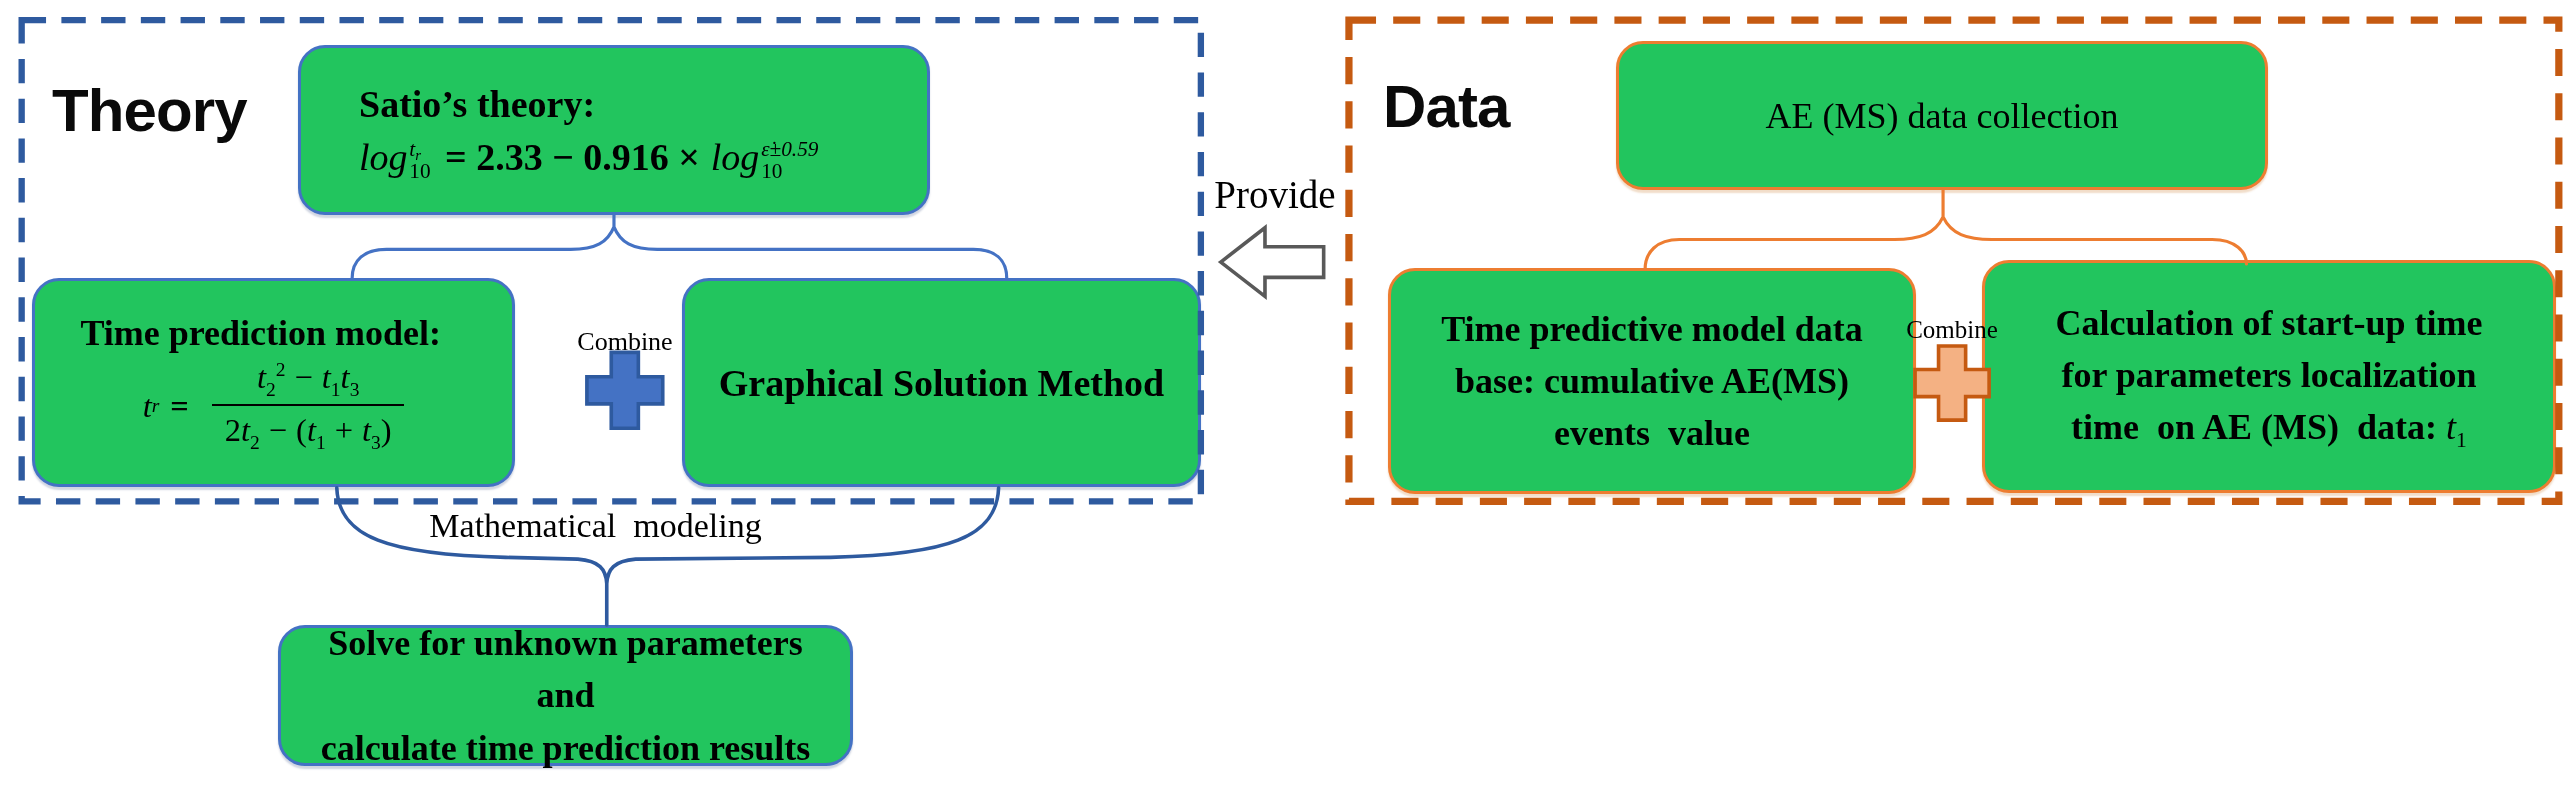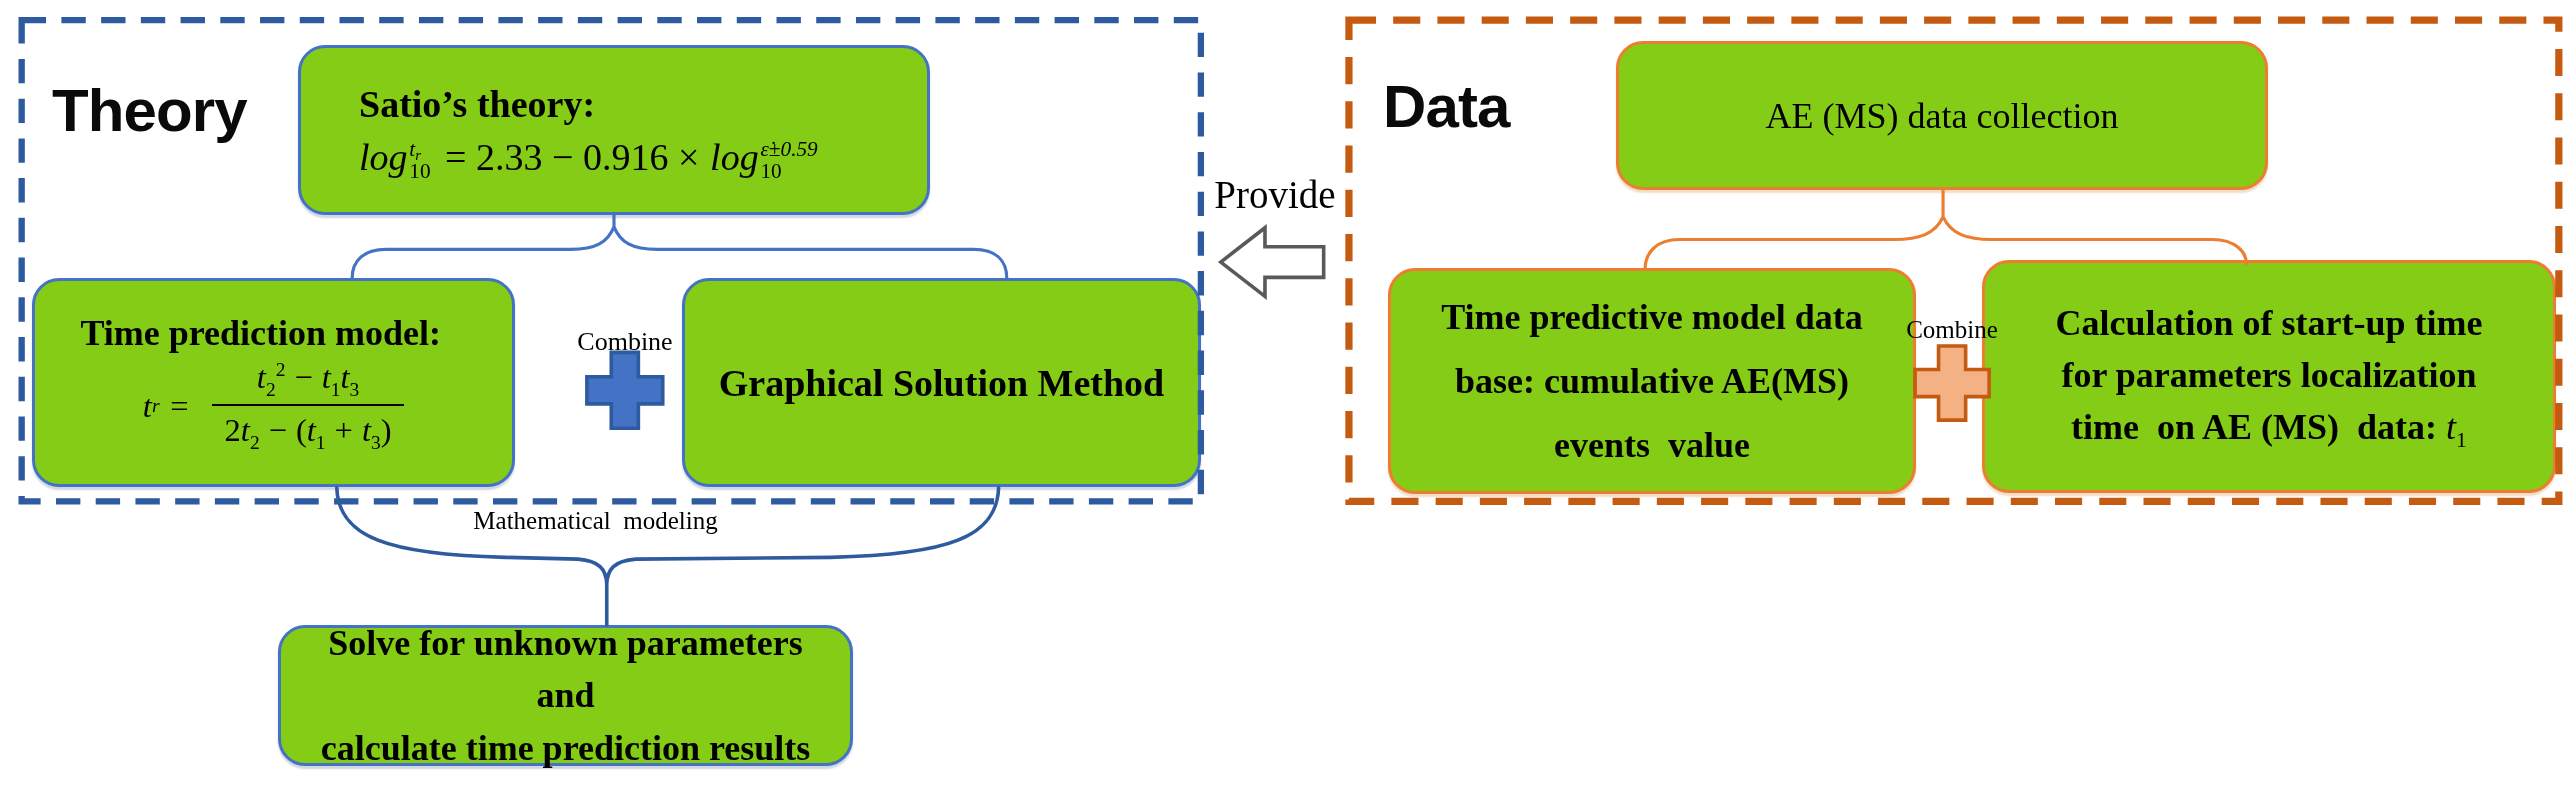--- a/index.html
+++ b/index.html
@@ -8,21 +8,21 @@
     font-family:"Liberation Serif","DejaVu Serif",serif; color:#000; overflow:hidden;
   }
   #connector-layer { position:absolute; left:0; top:0; z-index:3; pointer-events:none; }
 
   .section-label {
     position:absolute; z-index:4;
     font-family:"Liberation Sans","DejaVu Sans",sans-serif;
     font-weight:bold; font-size:60px; letter-spacing:-0.9px; color:#0a0a0a;
   }
   .rbox {
-    position:absolute; z-index:2; background:#84cc16; box-sizing:border-box;
+    position:absolute; z-index:2; background:#22c55e; box-sizing:border-box;
     border:3.6px solid #4472C4; border-radius:27px;
     display:flex; flex-direction:column; align-items:center; justify-content:center;
     text-align:center; font-weight:bold;
     box-shadow:0 2.7px 1.8px rgba(70,90,140,0.25);
   }
   .rbox.orange { border-color:#ED7D31; box-shadow:0 2.7px 1.8px rgba(200,120,40,0.25); }
   .bline { line-height:1.45; font-size:36px; font-weight:bold; }
   .prewrap { white-space:pre-wrap; }
 
   .floating-label { position:absolute; z-index:4; text-align:center; font-weight:normal; }
@@ -36,21 +36,21 @@
     transform:translateY(3.6px);
   }
   .ss-top { display:block; }
   .ss-bot { display:block; font-style:normal; }
   .ss-tiny { font-size:70%; position:relative; top:0.28em; font-style:italic; }
   sub, sup { font-size:60%; }
   .frac { display:inline-flex; flex-direction:column; text-align:center; margin-left:12.6px; }
   .frac .num { display:block; padding:0 12.6px 3.6px; }
   .frac .den { display:block; border-top:2.7px solid #000; padding:5.4px 12.6px 0; }
   .op { margin:0 9px; }
-  .eqsp { margin:0 10.8px; }
+  .eqsp { margin:0 10.8px;font-weight:bold; }
 </style>
 </head>
 <body>
 
 <div id="stage">
 
   <svg id="connector-layer" width="2576" height="786" viewBox="0 0 2853 870">
     <rect x="24" y="22" width="1306" height="533" fill="none" stroke="#2E5A9F" stroke-width="7" stroke-dasharray="27 17"></rect>
     <rect x="1494" y="22" width="1340" height="533" fill="none" stroke="#C55A11" stroke-width="8" stroke-dasharray="30 19"></rect>
 
@@ -99,34 +99,34 @@
       </span>
     </div>
   </div>
 
   <div class="floating-label" style="left:553px; top:327px; width:144px; font-size:26px;">Combine</div>
 
   <div class="rbox" style="left:682px; top:278px; width:519px; height:209px; padding:0 18px;">
     <div style="font-size:38px; font-weight:bold;">Graphical Solution Method</div>
   </div>
 
-  <div class="floating-label prewrap" style="left:415px; top:507px; width:361px; font-size:25px;">Mathematical  modeling</div>
+  <div class="floating-label prewrap" style="left:415px; top:507px; width:361px; font-size:34px;">Mathematical  modeling</div>
 
   <div class="rbox" style="left:278px; top:625px; width:575px; height:141px; padding:2px 18px;">
     <div class="bline">Solve for unknown parameters and</div>
     <div class="bline">calculate time prediction results</div>
   </div>
 
   <div class="floating-label" style="left:1203px; top:172px; width:144px; font-size:39px;">Provide</div>
 
   <div class="rbox orange" style="left:1616px; top:41px; width:652px; height:149px; padding:0 18px;">
     <div style="font-size:36px; font-weight:normal;">AE (MS) data collection</div>
   </div>
 
-  <div class="rbox orange" style="left:1388px; top:268px; width:528px; height:226px; padding:0 31px;gap:12px;">
+  <div class="rbox orange" style="left:1388px; top:268px; width:528px; height:226px; padding:0 31px;">
     <div class="bline">Time predictive model data</div>
     <div class="bline">base: cumulative AE(MS)</div>
     <div class="bline prewrap">events  value</div>
   </div>
 
   <div class="floating-label" style="left:1880px; top:316px; width:144px; font-size:25px;">Combine</div>
 
   <div class="rbox orange" style="left:1982px; top:260px; width:574px; height:233px; padding:0 12.6px;">
     <div class="bline">Calculation of start-up time</div>
     <div class="bline">for parameters localization</div>

